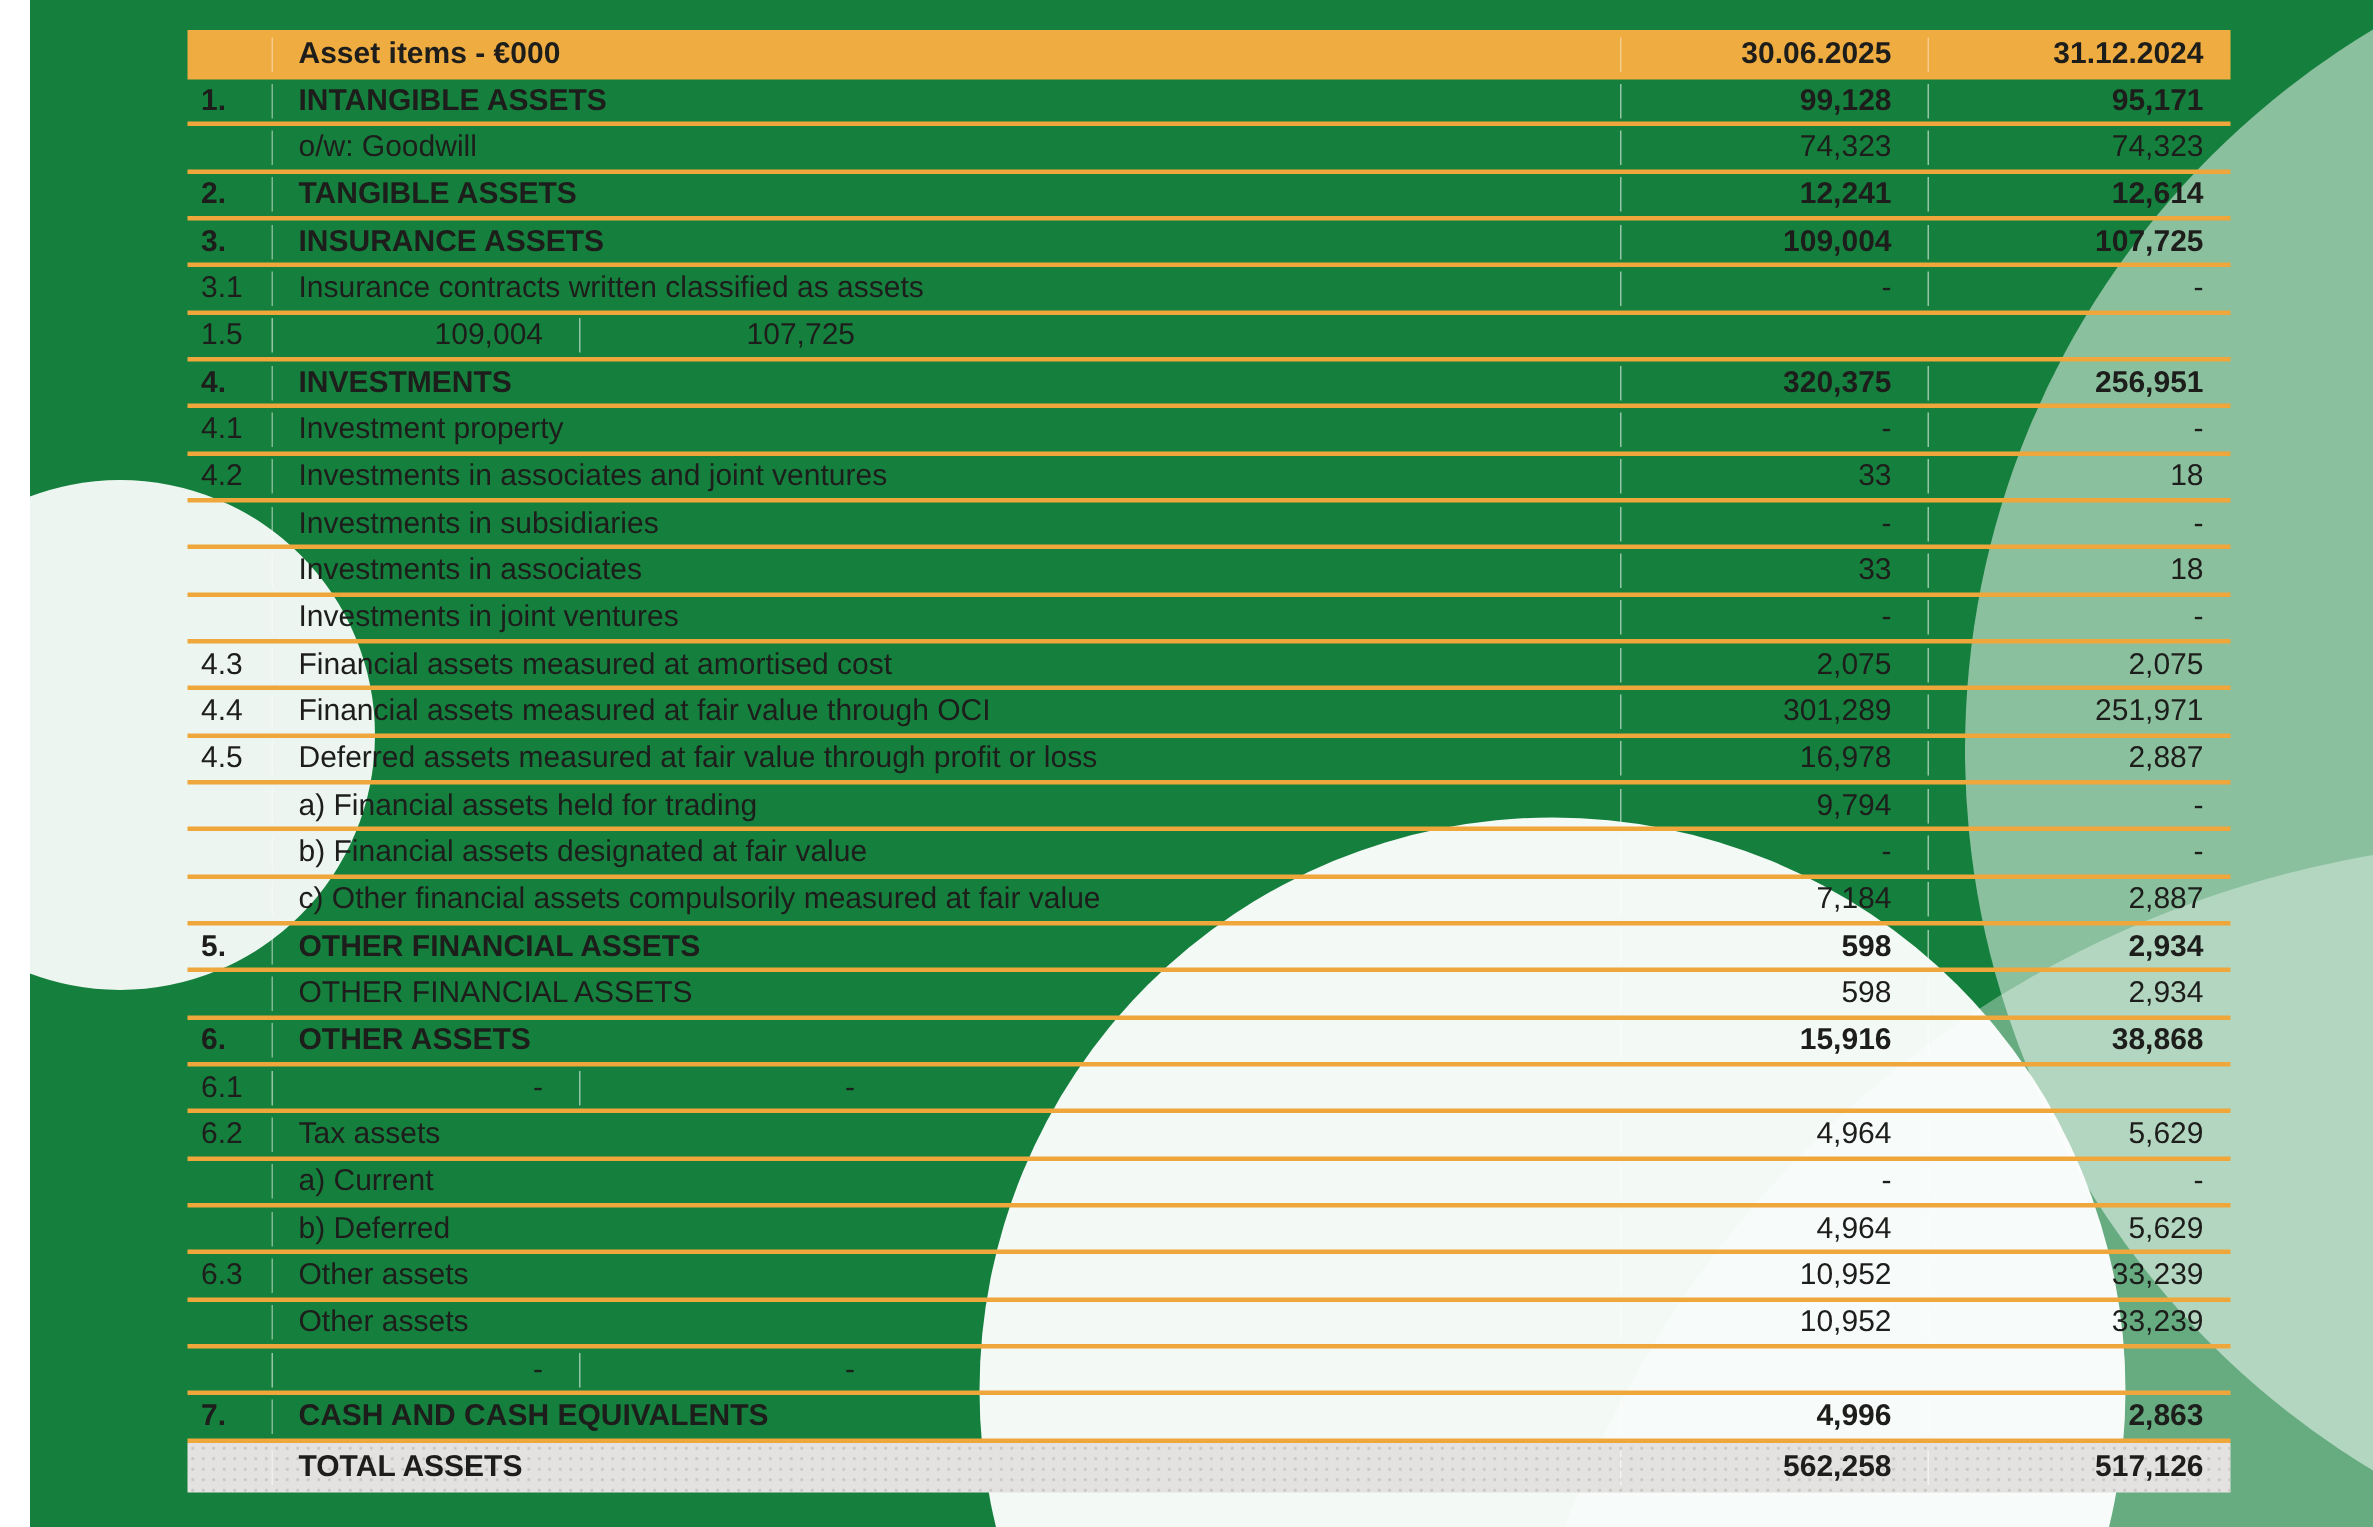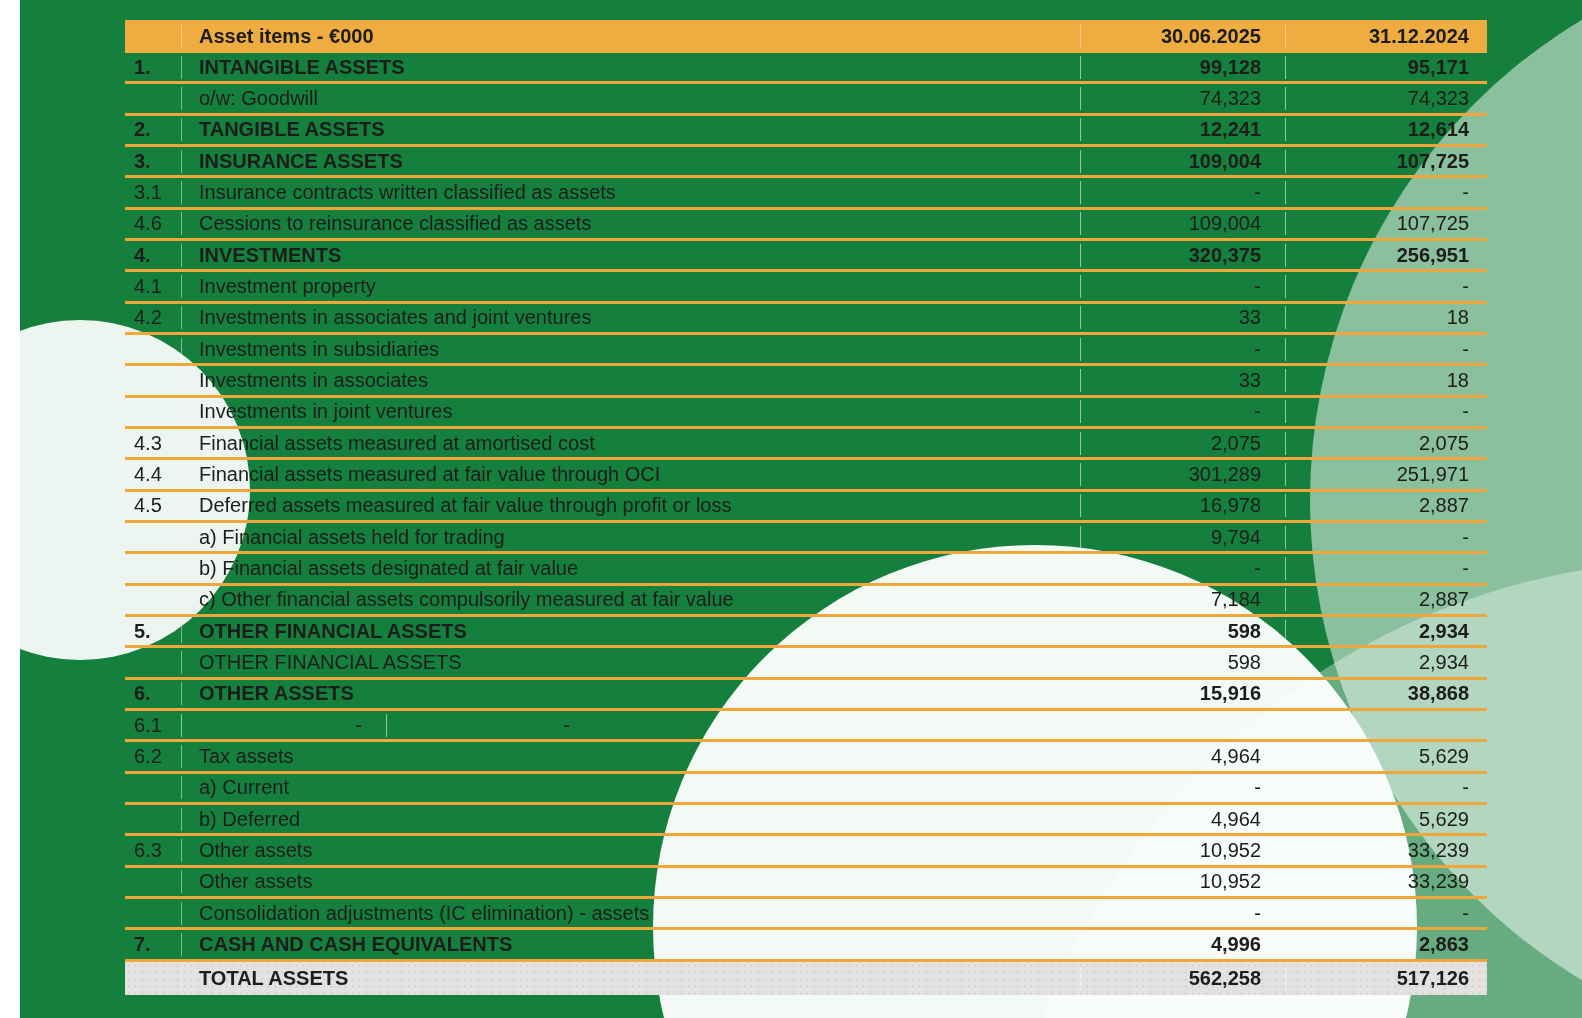--- a/index.html
+++ b/index.html
@@ -95,22 +95,21 @@
           <span class="cell val v1">109,004</span>
           <span class="cell val v2">107,725</span>
         </div>
         <div class="row">
           <span class="cell num">3.1</span>
           <span class="cell label">Insurance contracts written classified as assets</span>
           <span class="cell val v1">-</span>
           <span class="cell val v2">-</span>
         </div>
         <div class="row">
-          <span class="cell num">4.6</span>
-          <span class="cell label">Cessions to reinsurance classified as assets</span>
+          <span class="cell num">1.5</span>
           <span class="cell val v1">109,004</span>
           <span class="cell val v2">107,725</span>
         </div>
         <div class="row bold">
           <span class="cell num">4.</span>
           <span class="cell label">INVESTMENTS</span>
           <span class="cell val v1">320,375</span>
           <span class="cell val v2">256,951</span>
         </div>
         <div class="row">
@@ -227,21 +226,20 @@
           <span class="cell val v2">33,239</span>
         </div>
         <div class="row">
           <span class="cell num"></span>
           <span class="cell label">Other assets</span>
           <span class="cell val v1">10,952</span>
           <span class="cell val v2">33,239</span>
         </div>
         <div class="row">
           <span class="cell num"></span>
-          <span class="cell label">Consolidation adjustments (IC elimination) - assets</span>
           <span class="cell val v1">-</span>
           <span class="cell val v2">-</span>
         </div>
         <div class="row bold">
           <span class="cell num">7.</span>
           <span class="cell label">CASH AND CASH EQUIVALENTS</span>
           <span class="cell val v1">4,996</span>
           <span class="cell val v2">2,863</span>
         </div>
         <div class="row bold total">

